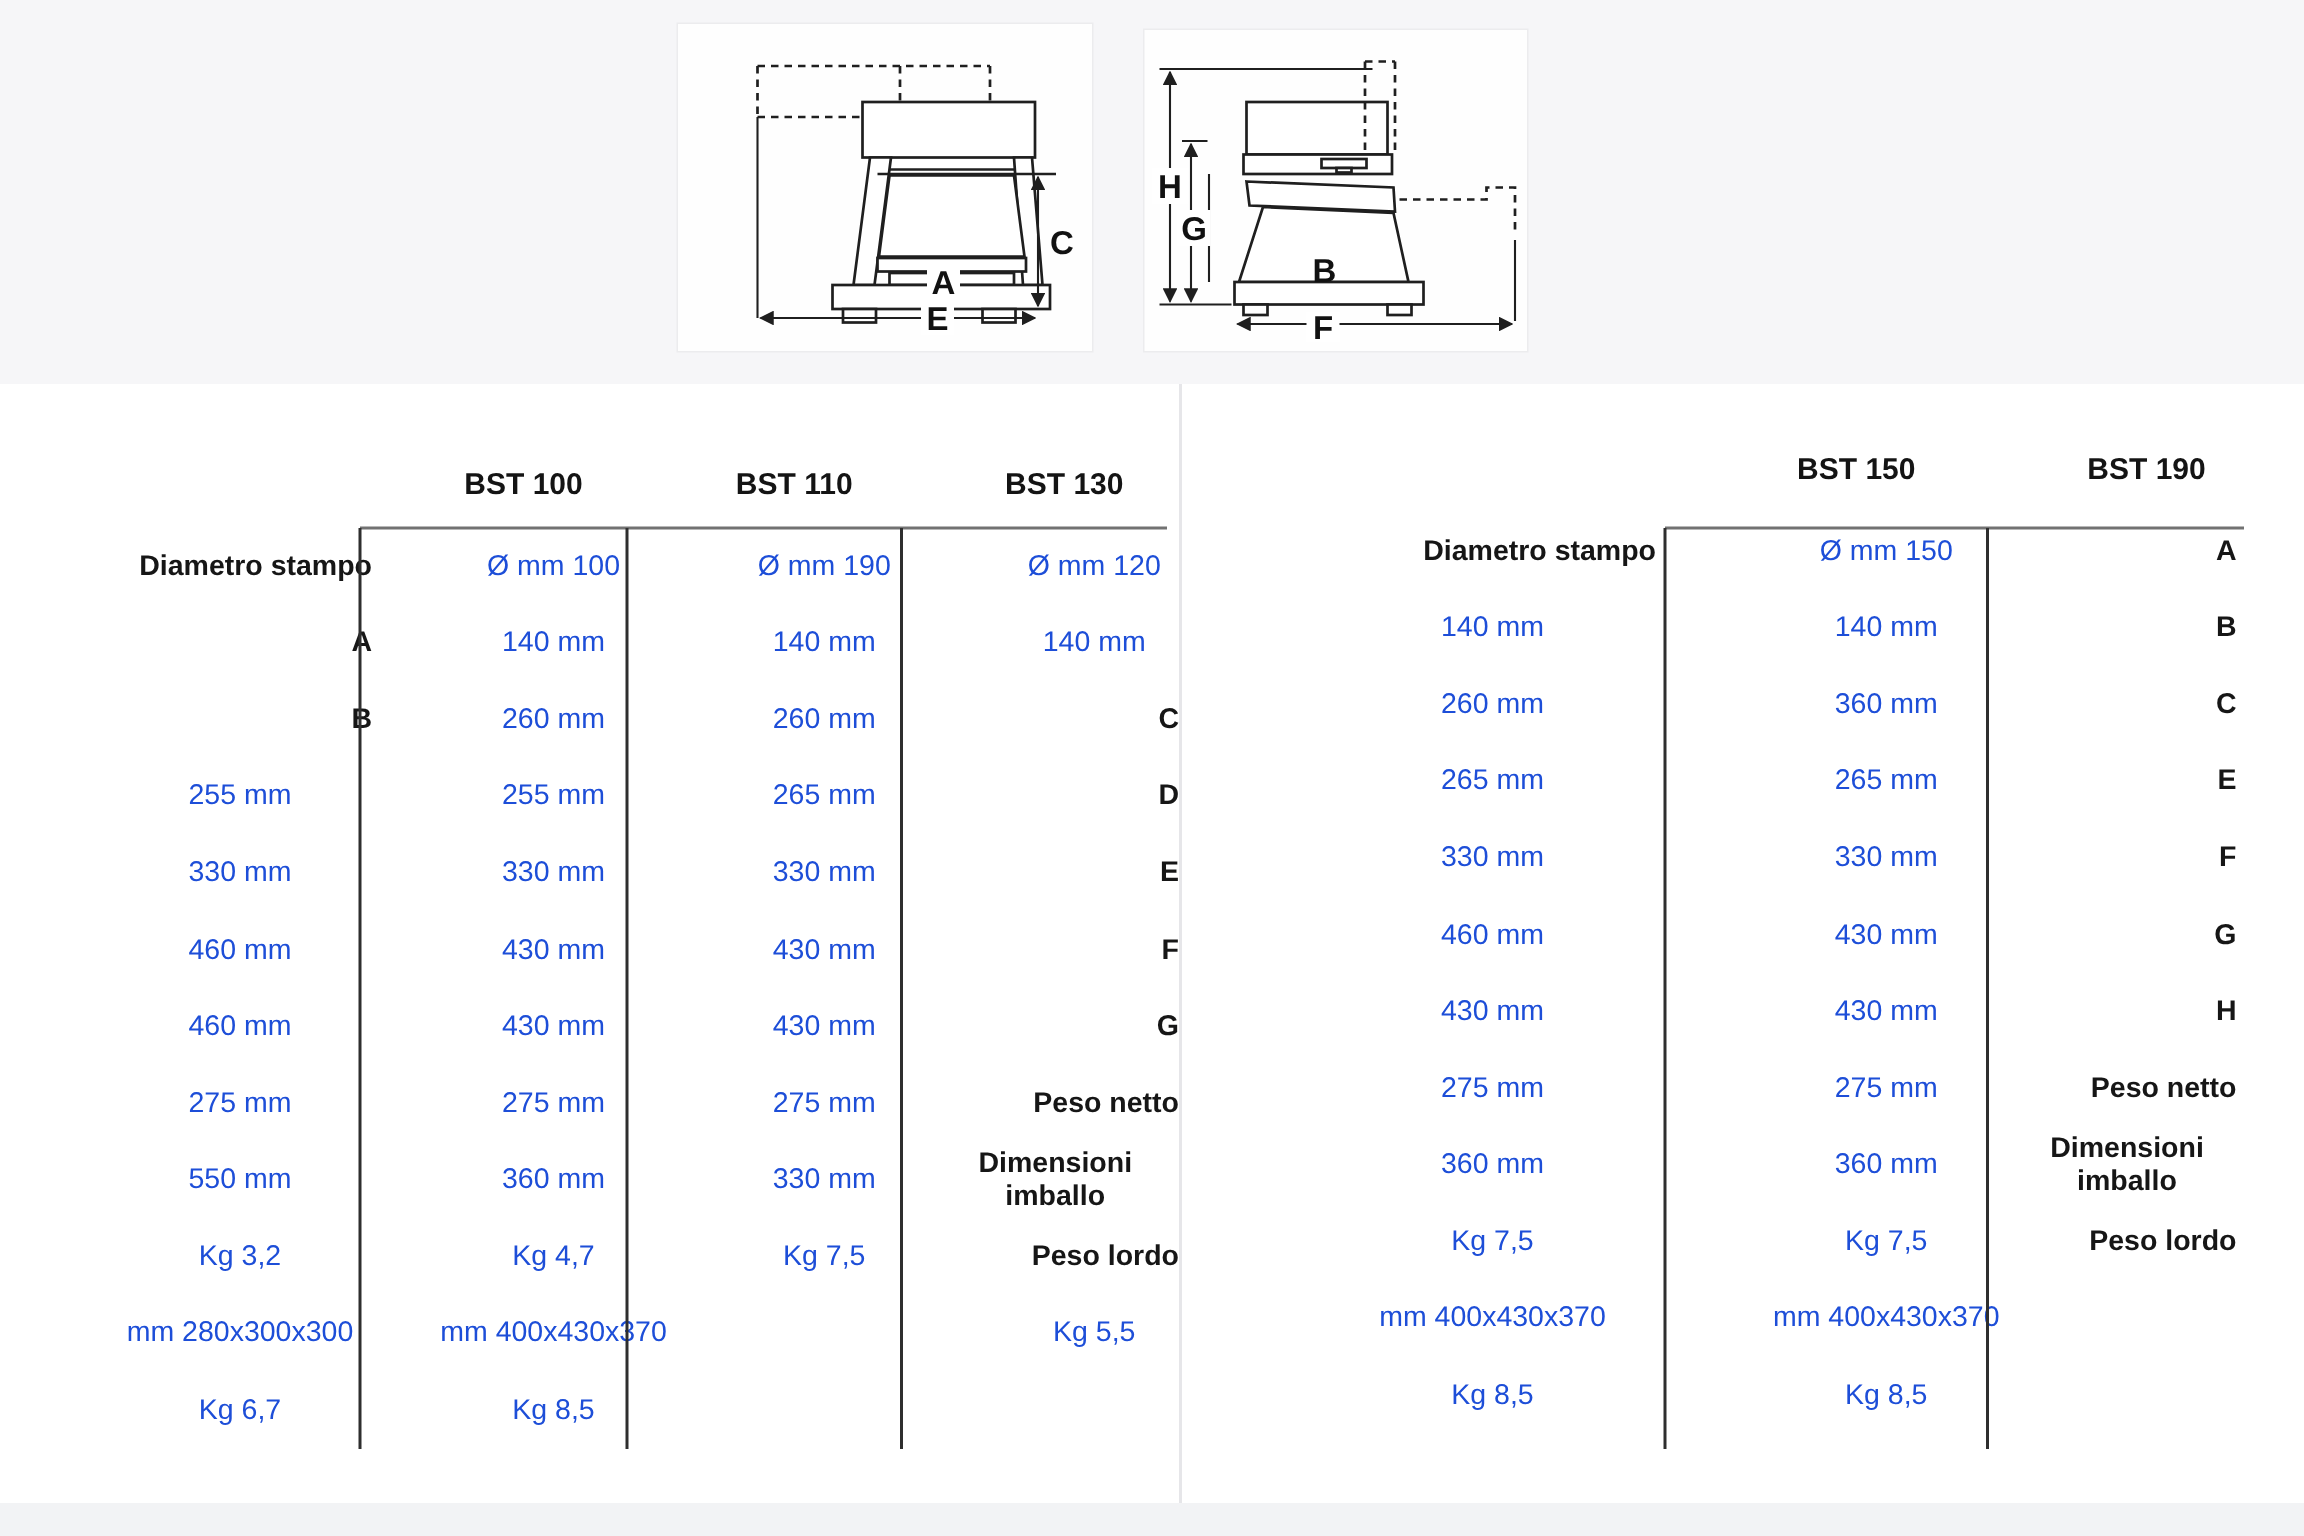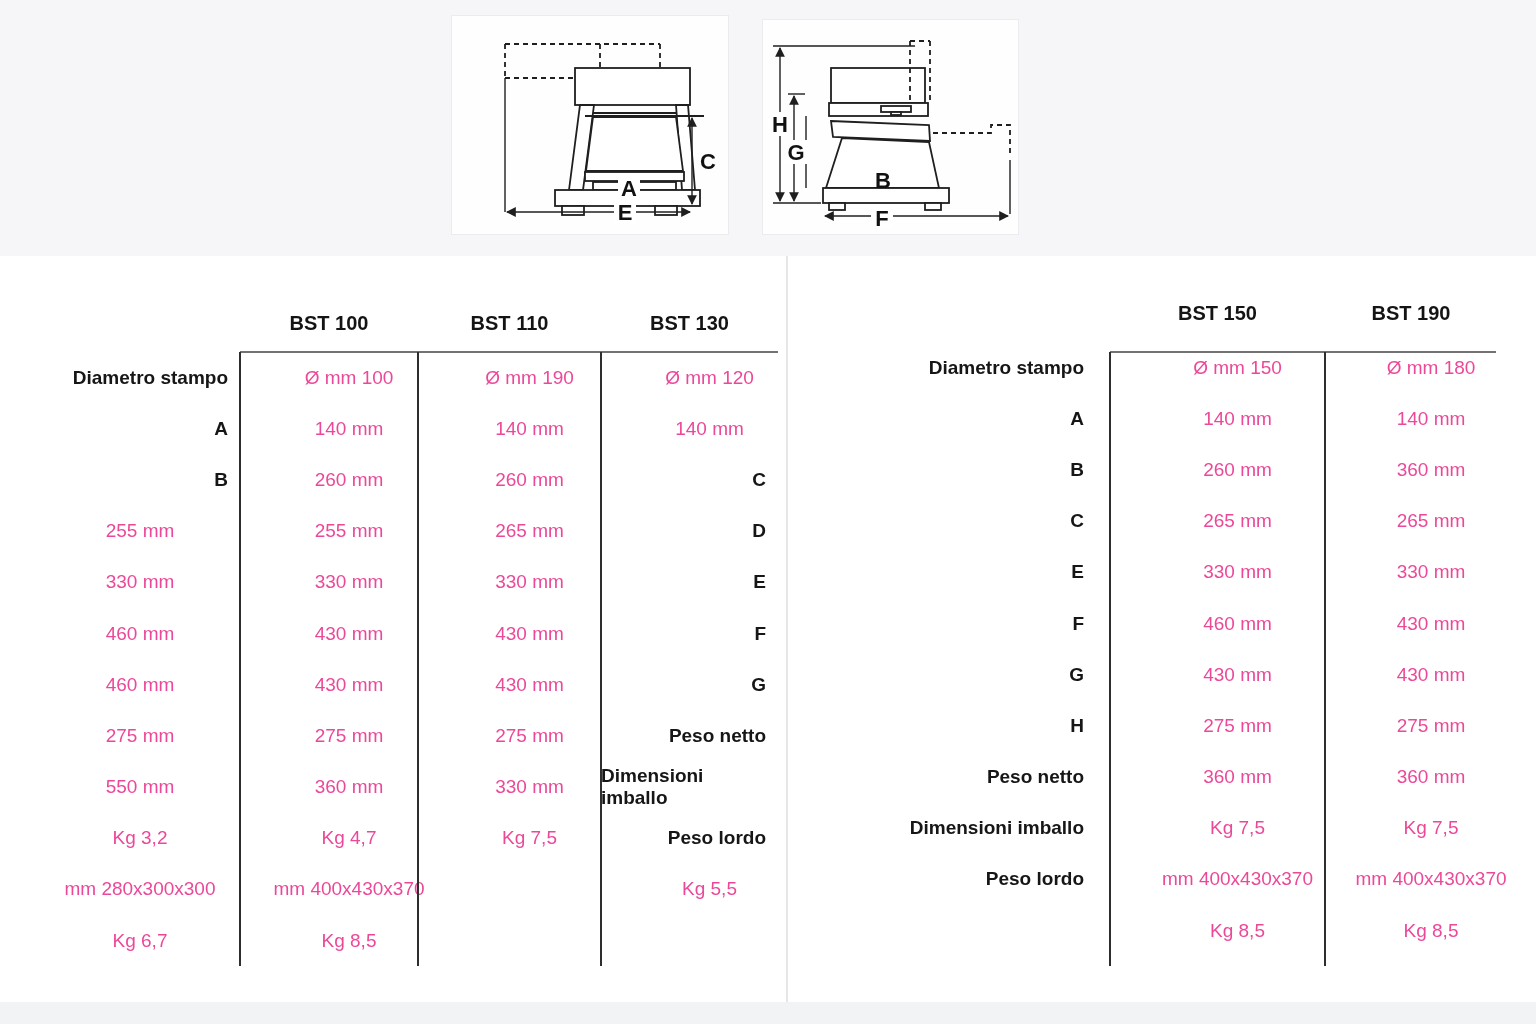--- a/index.html
+++ b/index.html
@@ -6,27 +6,27 @@
   body{font-family:"Liberation Sans", sans-serif; color:#171717; background:#ffffff;}
   .page{position:relative; width:1536px; height:1024px; overflow:hidden; background:#ffffff;}
   .top-band{position:absolute; left:0; top:0; width:1536px; height:256px; background:#f6f6f8;}
   .bottom-band{position:absolute; left:0; top:1002px; width:1536px; height:22px; background:#f2f3f5;}
   .panel-divider{position:absolute; left:786px; top:256px; width:2px; height:746px; background:#e6e6e9;}
   .diagram-box{position:absolute; background:#fefefe; box-shadow:0 0 0 1px #ececee;}
   #diagram-front{left:452px; top:16px; width:276px; height:218px;}
   #diagram-side{left:763px; top:20px; width:255px; height:214px;}
   svg{display:block;}
   svg text{font-family:"Liberation Sans", sans-serif; font-weight:bold; font-size:22px; fill:#111; text-anchor:middle;}
-  .grid{position:absolute; display:grid;}
+  .grid{position:absolute; display:grid;padding-left:20px;}
   #left-grid{left:0; top:295px; width:778px; grid-template-columns:240px 178px 183px 177px; grid-template-rows:57px repeat(12, 51.2px);}
   #right-grid{left:800px; top:285px; width:697px; grid-template-columns:310px 215px 172px; grid-template-rows:57px repeat(12, 51.2px);}
   .hdr-cell{display:flex; align-items:center; justify-content:center; font-weight:bold; font-size:20px; color:#141414;}
-  .row-label{display:flex; align-items:center; justify-content:flex-end; font-weight:bold; font-size:19px; color:#161616; padding-right:12px;}
+  .row-label{display:flex; align-items:center; justify-content:flex-end; font-weight:bold; font-size:19px; color:#161616; padding-right:12px;text-align:center;}
   #right-grid .row-label{padding-right:26px;}
-  .cell{display:flex; align-items:center; justify-content:center; font-size:19px; color:#ec4899; white-space:nowrap;margin-left:40px;}
+  .cell{display:flex; align-items:center; justify-content:center; font-size:19px; color:#1d4ed8; white-space:nowrap;margin-left:40px;}
   .line-h{position:absolute; height:2px; background:#727272;}
   #lh-left{left:240px; top:351px; width:538px;}
   #lh-right{left:1110px; top:351px; width:386px;}
   .line-v{position:absolute; top:352px; height:614px; width:2px; background:#2e2e2e;}
   #lv1{left:239px;} #lv2{left:417px;} #lv3{left:600px;}
   #rv1{left:1109px;} #rv2{left:1324px;}
 </style>
 </head>
 <body>
 
@@ -177,21 +177,20 @@
       <div class="cell">Kg 5,5</div>
       <div class="cell">Kg 6,7</div>
       <div class="cell">Kg 8,5</div>
     </div>
   <div class="grid" id="right-grid">
       <div class="hdr-cell"></div>
       <div class="hdr-cell">BST 150</div>
       <div class="hdr-cell">BST 190</div>
       <div class="row-label">Diametro stampo</div>
       <div class="cell">Ø mm 150</div>
-      <div class="cell">Ø mm 180</div>
       <div class="row-label">A</div>
       <div class="cell">140 mm</div>
       <div class="cell">140 mm</div>
       <div class="row-label">B</div>
       <div class="cell">260 mm</div>
       <div class="cell">360 mm</div>
       <div class="row-label">C</div>
       <div class="cell">265 mm</div>
       <div class="cell">265 mm</div>
       <div class="row-label">E</div>

